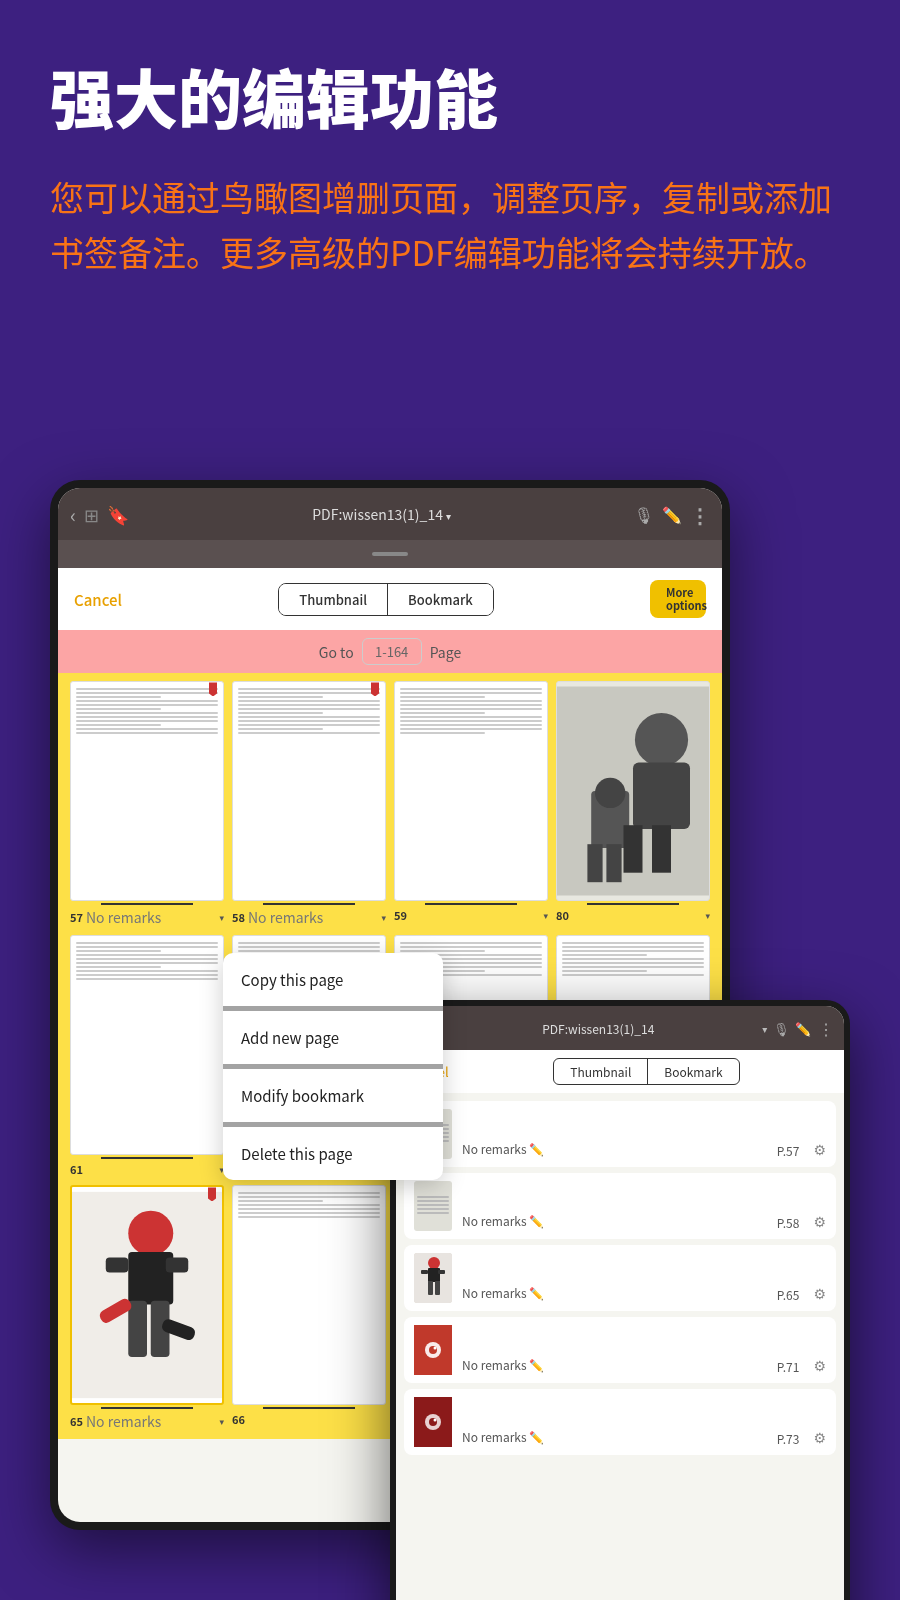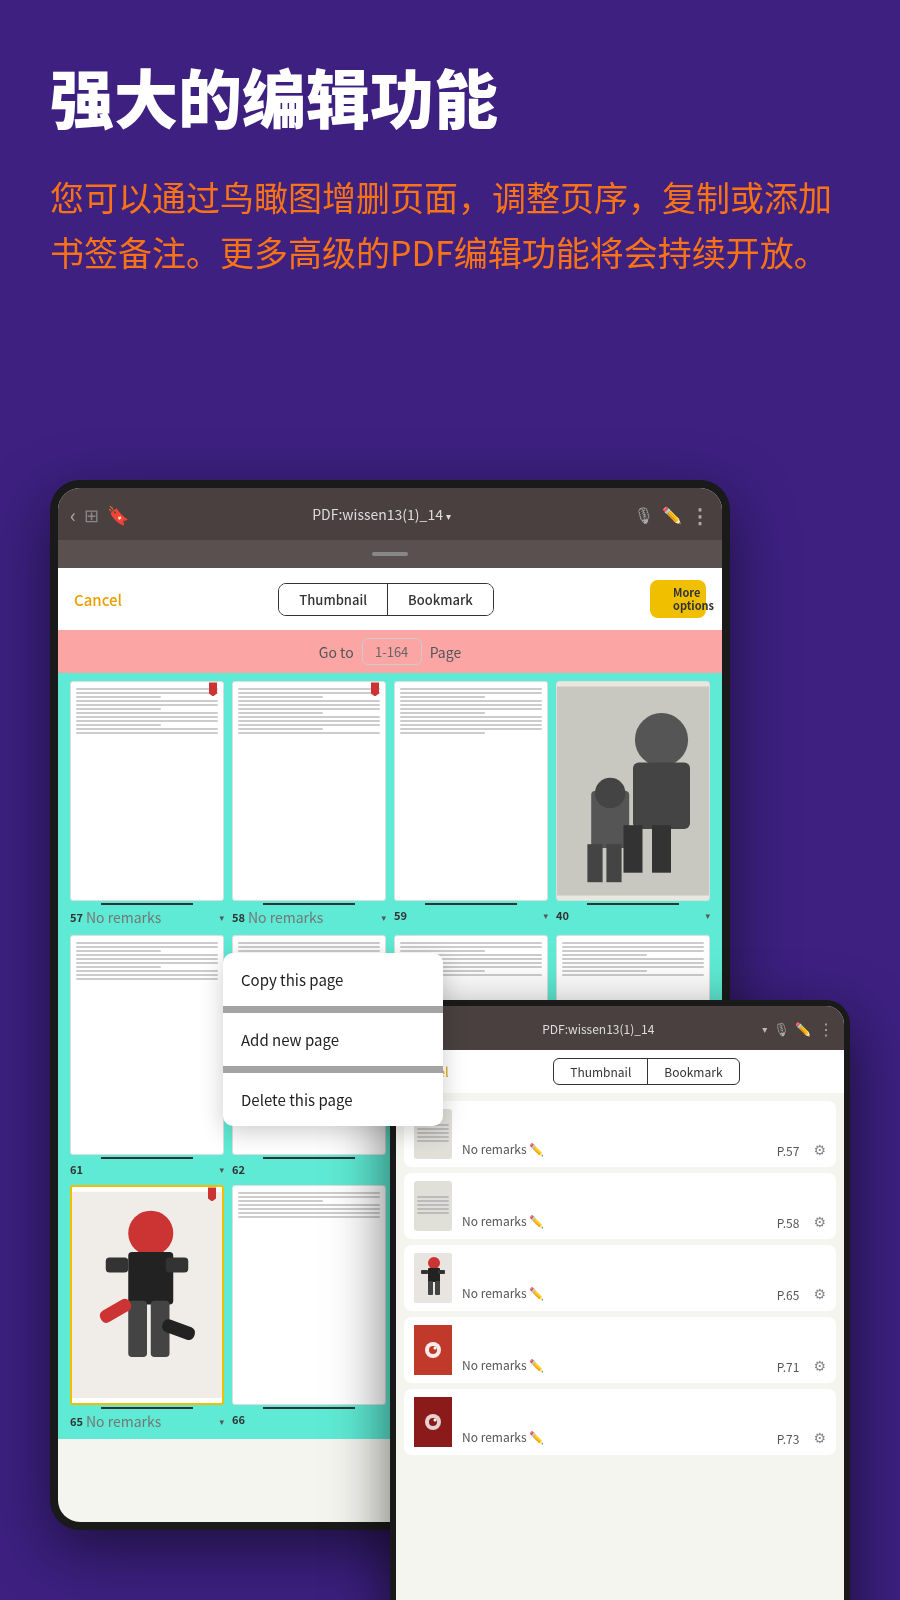--- a/index.html
+++ b/index.html
@@ -150,21 +150,21 @@
       background: #fff;
     }
     .tab-item:first-child {
       border-right: 1.5px solid #333;
     }
     .more-options-btn {
       background: #f0c000;
       color: #333;
       font-size: 11px;
       font-weight: 700;
-      padding: 6px 23px;
+      padding: 6px 16px;
       border-radius: 8px;
       text-align: center;
       width: 56px;
       line-height: 1.2;
     }
 
     
     .goto-bar {
       background: #fca5a5;
       display: flex;
@@ -184,21 +184,21 @@
       text-align: center;
       color: #666;
     }
 
     
     .thumb-grid {
       padding: 8px 12px;
       display: grid;
       grid-template-columns: repeat(4, 1fr);
       gap: 8px;
-      background: #5eead4;
+      background: #fde047;
       position: relative;
     }
 
     .thumb-cell {
       display: flex;
       flex-direction: column;
       align-items: center;
     }
     .thumb-page {
       width: 100%;
@@ -273,21 +273,21 @@
       background: #fff;
       border-radius: 10px;
       box-shadow: 0 6px 24px rgba(0,0,0,0.2);
       overflow: hidden;
       z-index: 10;
     }
     .menu-item {
       padding: 16px 18px;
       font-size: 15px;
       color: #222;
-      border-bottom: 7px solid #a3a3a3;
+      border-bottom: 5px solid #a3a3a3;
       cursor: pointer;
     }
     .menu-item:last-child {
       border-bottom: none;
     }
 
     
     .thumb-selected .thumb-page {
       border: 2px solid #f0c000;
     }
@@ -582,21 +582,21 @@
               <rect x="18" y="55" width="20" height="30" fill="#555" rx="2"></rect>
               <rect x="20" y="48" width="16" height="16" fill="#444" rx="8"></rect>
               <rect x="35" y="73" width="10" height="25" fill="#333"></rect>
               <rect x="50" y="73" width="10" height="25" fill="#333"></rect>
               <rect x="16" y="83" width="8" height="20" fill="#444"></rect>
               <rect x="26" y="83" width="8" height="20" fill="#444"></rect>
             </svg>
           </div>
           <div class="thumb-underline"></div>
           <div class="thumb-label">
-            <span class="thumb-num">40</span>
+            <span class="thumb-num">80</span>
             <span class="thumb-chevron">▾</span>
           </div>
         </div>
 
         <div class="thumb-cell">
           <div class="thumb-page">
             <div class="text-lines">
               <div class="text-line"></div>
               <div class="text-line"></div>
               <div class="text-line short"></div>
@@ -715,20 +715,21 @@
           </div>
           <div class="thumb-underline"></div>
           <div class="thumb-label">
             <span class="thumb-num">66</span>
           </div>
         </div>
 
         <div class="context-menu">
           <div class="menu-item">Copy this page</div>
           <div class="menu-item">Add new page</div>
+          <div class="menu-item">Modify bookmark</div>
           <div class="menu-item">Delete this page</div>
         </div>
 
       </div>
 
     </div>
   </div>
 
   <div class="tablet-secondary">
     <div class="tablet-secondary-screen">

